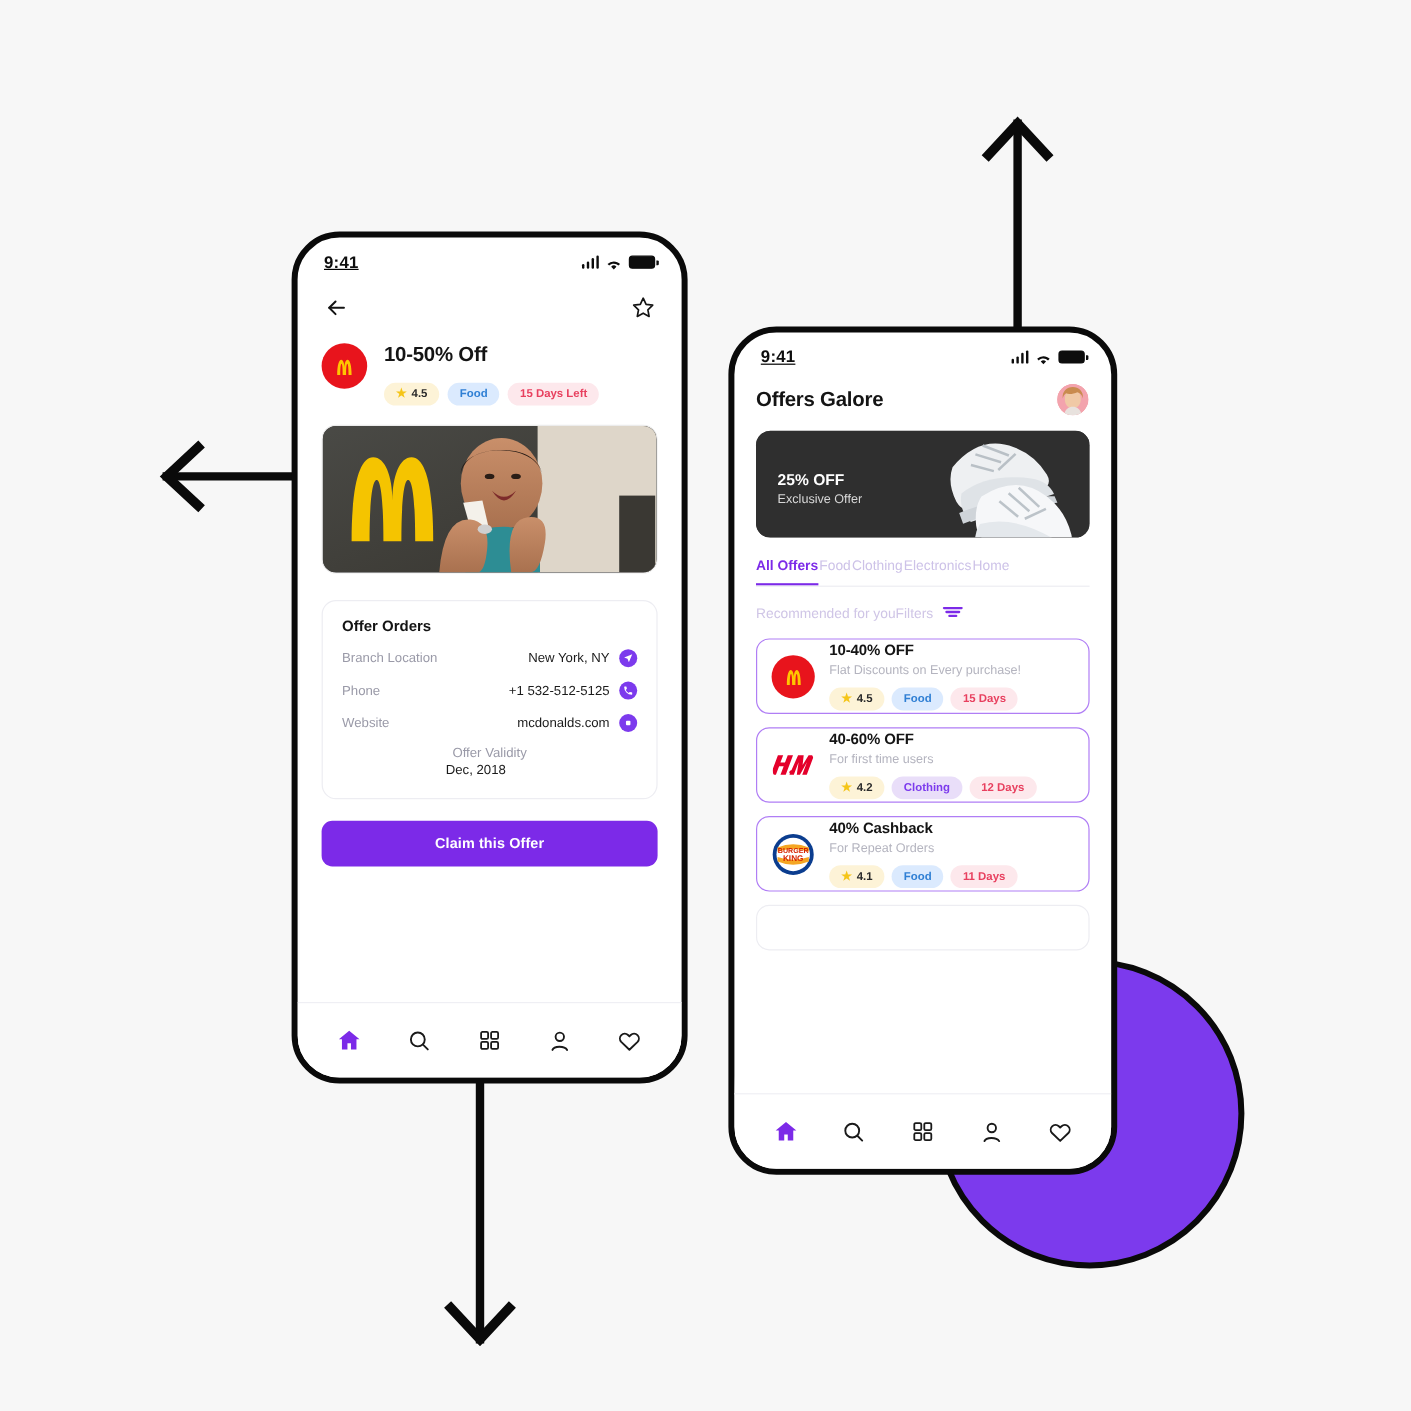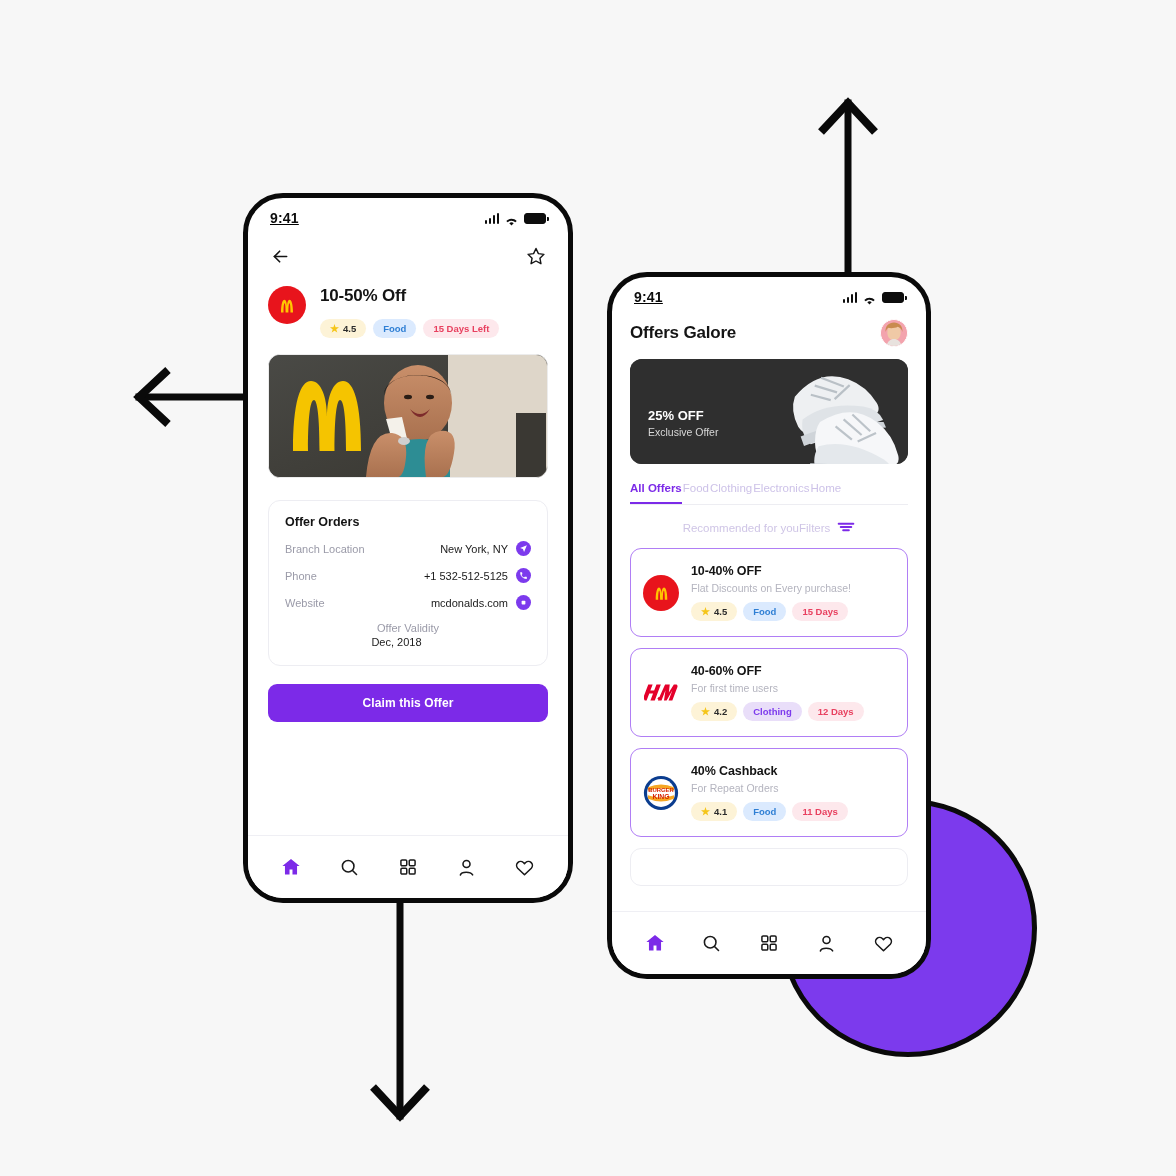--- a/index.html
+++ b/index.html
@@ -143,43 +143,43 @@
   
   .p2-body{padding:0 18px;}
   .p2-head{display:flex;align-items:center;justify-content:space-between;padding:10px 0 12px;}
   .p2-title{font-size:17px;font-weight:bold;color:#141414;letter-spacing:-.2px;margin:0;}
   .avatar{
     width:26px;height:26px;border-radius:50%;overflow:hidden;border:1px solid #fff;
     background:#f2a0a8;position:relative;cursor:pointer;
   }
 
   .banner{
-    height:105px;border-radius:12px;background:#404040;position:relative;overflow:hidden;
+    height:89px;border-radius:12px;background:#404040;position:relative;overflow:hidden;
   }
   .banner-txt{position:absolute;left:18px;bottom:26px;z-index:3;}
   .banner-title{font-size:13px;font-weight:bold;color:#fff;margin:0 0 3px;}
   .banner-sub{font-size:10.5px;color:#d8d8d8;margin:0;}
 
   .tabs{
     display:flex;gap:1px;margin-top:18px;border-bottom:1px solid #ededf2;
     overflow:hidden;white-space:nowrap;
   }
   .tab{
     font-size:11.5px;color:#cdc2e8;padding-bottom:8px;cursor:pointer;font-weight:500;
   }
   .tab.active{color:#7c2ae8;font-weight:bold;border-bottom:2.5px solid #7c2ae8;}
 
-  .list-head{display:flex;align-items:center;justify-content:center;margin-top:14px;}
+  .list-head{display:flex;align-items:center;justify-content:flex-start;margin-top:14px;}
   .list-head-l{font-size:11.5px;color:#cfc5e6;}
   .list-head-r{display:flex;align-items:center;gap:7px;cursor:pointer;}
   .filters-label{font-size:11.5px;color:#cfc5e6;}
 
   .offer-card{
     margin-top:11px;border:1px solid #b07ef5;border-radius:11px;background:#fff;
-    padding:15px 12px;display:flex;gap:12px;align-items:center;cursor:pointer;
+    padding:2px 12px;display:flex;gap:12px;align-items:center;cursor:pointer;
   }
   .offer-card.plain{border-color:#ededf2;height:14px;padding:11px 12px;overflow:hidden;}
   .oc-logo{width:36px;height:36px;border-radius:50%;flex:0 0 36px;display:flex;align-items:center;justify-content:center;overflow:hidden;}
   .oc-body{flex:1;min-width:0;}
   .oc-title{font-size:12.5px;font-weight:bold;color:#141414;margin:0 0 4px;letter-spacing:-.1px;}
   .oc-sub{font-size:10.5px;color:#b4b4bf;margin:0;}
   .oc-chips{display:flex;gap:6px;margin-top:8px;}
 
   .scroll-mask{
     position:absolute;left:0;right:0;bottom:62px;height:16px;

